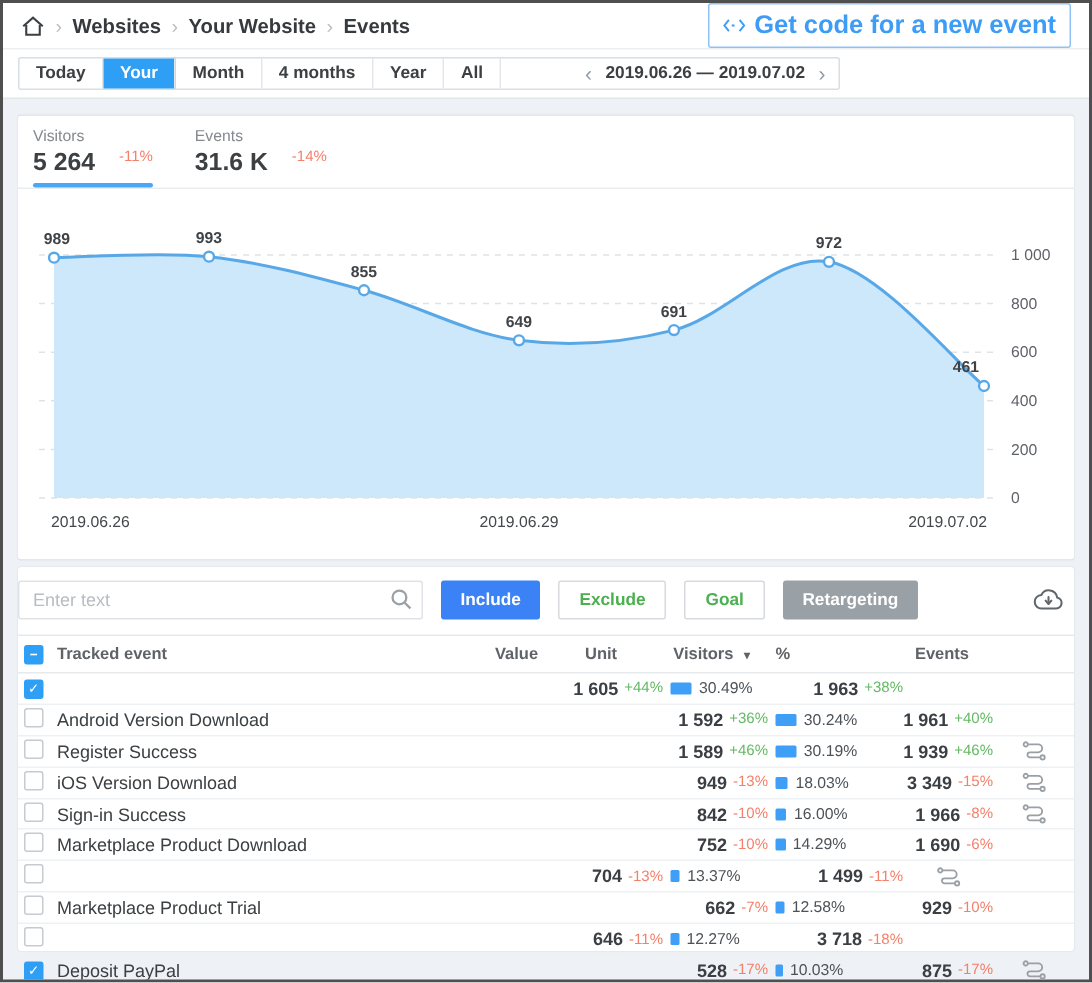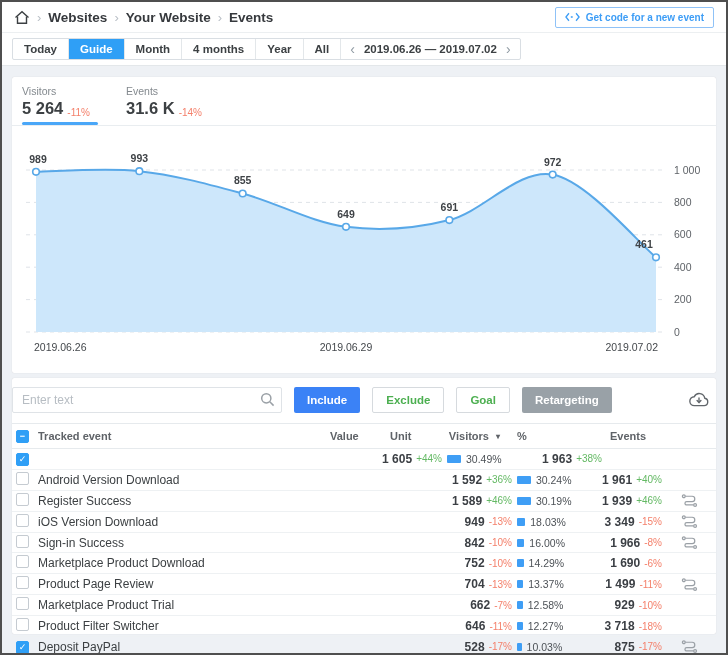--- a/index.html
+++ b/index.html
@@ -3,41 +3,41 @@
 <meta charset="utf-8">
 <style>
   * { margin:0; padding:0; box-sizing:border-box; }
   body { font-family:"Liberation Sans", sans-serif; background:#fff; }
   .page { width:728px; height:655px; border:2px solid #4f4f4f; background:#eef1f5; position:relative; overflow:hidden; font-size:12px; color:#3c4043; }
 
   
   .header { background:#fff; height:30px; display:flex; align-items:center; padding:0 12px; }
   .crumbs { display:flex; align-items:center; gap:7px; font-size:13.5px; font-weight:700; color:#36393d; }
   .crumb-sep { color:#b9bfc6; font-weight:400; font-size:13px; }
-  .getcode-btn { margin-left:auto; display:flex; align-items:center; gap:6px; border:1px solid #8fc2f7; color:#3d9df6; background:#fff; border-radius:2px; padding:4px 9px; font-size:10px; font-weight:700; cursor:pointer; font-family:inherit; }
+  .getcode-btn { margin-left:auto; display:flex; align-items:center; gap:6px; border:1px solid #8fc2f7; color:#3d9df6; background:#fff; border-radius:2px; padding:4px 9px; font-size:17px; font-weight:700; cursor:pointer; font-family:inherit; }
 
   
   .toolbar { background:#fff; border-top:1px solid #eceff1; border-bottom:1px solid #e3e7ea; padding:5px 10px; }
-  .tab-group { display:inline-flex; border:1px solid #d9dee3; border-radius:2px; background:#fff; align-items:stretch; }
+  .tab-group { display:inline-flex; border:1px solid #d9dee3; border-radius:2px; background:#fff; align-items:stretch;gap:47px; }
   .tab { padding:4px 11px; font-size:11.5px; font-weight:700; color:#3c4043; border-right:1px solid #e3e7ea; cursor:pointer; }
   .tab.active { background:#2f9ff6; color:#fff; }
   .date-nav { display:flex; align-items:center; gap:9px; padding:0 9px; }
   .chev { color:#8f9aa3; font-size:14px; line-height:1; cursor:pointer; }
   .date-label { font-size:11.5px; font-weight:700; color:#3c4043; }
 
   
   .panel { background:#fff; border-radius:2px; box-shadow:0 0 1px rgba(0,0,0,.18); margin:0 10px; }
   .panel1 { margin-top:11px; height:296px; }
   .panel2 { margin-top:5px; height:256px; padding:9px 0; }
 
   
   .metrics { display:flex; gap:28px; padding:8px 10px 0; border-bottom:1px solid #e9edf0; }
   .metric { position:relative; padding-bottom:7px; min-width:76px; cursor:pointer; }
   .metric .mlabel { font-size:10.5px; color:#83898e; margin-bottom:2px; }
-  .metric .mval { font-size:16.5px; font-weight:700; color:#3c4043; display:flex; align-items:flex-end; gap:4px; }
+  .metric .mval { font-size:16.5px; font-weight:700; color:#3c4043; display:flex; align-items:flex-start; gap:16px; }
   .metric.active:after { content:""; position:absolute; left:0; right:0; bottom:0; height:3px; background:#4aa7f8; border-radius:2px; }
   .delta { font-size:10px; font-weight:400; }
   .delta.up { color:#64b964; }
   .delta.down { color:#f4806b; }
 
   
   .chart-wrap { padding:6px 0 0 10px; }
 
   
   .filter-bar { display:flex; align-items:center; }
@@ -99,21 +99,21 @@
           <line x1="6.2" y1="5" x2="9.8" y2="5" stroke-dasharray="2 1.6"></line>
         </svg>
       <span>Get code for a new event</span>
     </button>
   </div>
 
   <div class="toolbar">
     <div class="tab-group">
       <div id="tabs" style="display:flex">
           <div class="tab">Today</div>
-          <div class="tab active">Guide</div>
+          <div class="tab active">Your</div>
           <div class="tab">Month</div>
           <div class="tab">4 months</div>
           <div class="tab">Year</div>
           <div class="tab">All</div>
         </div>
       <div class="date-nav">
         <span class="chev">‹</span>
         <span class="date-label">2019.06.26 — 2019.07.02</span>
         <span class="chev">›</span>
       </div>
@@ -343,23 +343,20 @@
               <span class="pct-txt">14.29%</span>
             </span>
     <span class="cell c-ev">
               <span class="num">1 690</span>
               <span class="delta down">-6%</span>
             </span>
     <span class="cell c-ic"></span>
   </div>
           <div class="trow">
     <span class="cell"><span class="cb"></span></span>
-    <span class="cell c-name">
-              <span>Product Page Review</span>
-            </span>
     <span class="cell c-val"></span>
     <span class="cell c-unit"></span>
     <span class="cell c-vis">
               <span class="num">704</span>
               <span class="delta down">-13%</span>
             </span>
     <span class="cell c-pct">
               <span class="bar" style="width: 6.1502px;"></span>
               <span class="pct-txt">13.37%</span>
             </span>
@@ -391,23 +388,20 @@
               <span class="pct-txt">12.58%</span>
             </span>
     <span class="cell c-ev">
               <span class="num">929</span>
               <span class="delta down">-10%</span>
             </span>
     <span class="cell c-ic"></span>
   </div>
           <div class="trow">
     <span class="cell"><span class="cb"></span></span>
-    <span class="cell c-name">
-              <span>Product Filter Switcher</span>
-            </span>
     <span class="cell c-val"></span>
     <span class="cell c-unit"></span>
     <span class="cell c-vis">
               <span class="num">646</span>
               <span class="delta down">-11%</span>
             </span>
     <span class="cell c-pct">
               <span class="bar" style="width: 5.6442px;"></span>
               <span class="pct-txt">12.27%</span>
             </span>

